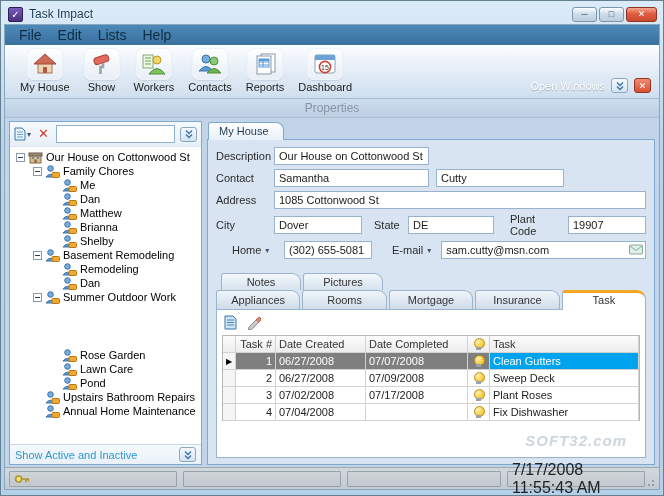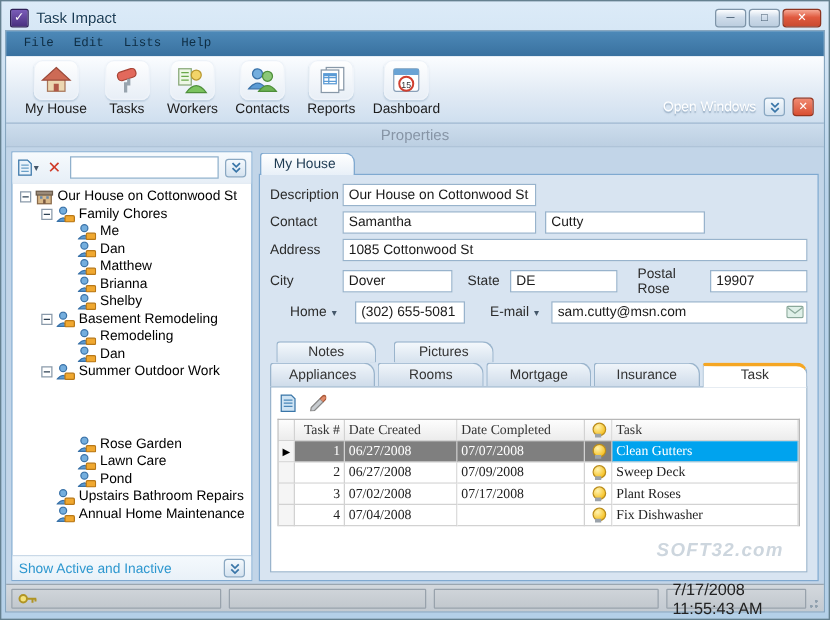--- a/index.html
+++ b/index.html
@@ -19,21 +19,21 @@
             background:linear-gradient(#fdfeff,#cfdcea 45%,#bccedf); color:#41586c;
             font-size:9px; line-height:13px; text-align:center; cursor:default; }
   .winbtn.close { width:31px; background:linear-gradient(#f5a793,#e05a3f 45%,#c94a30);
                   border-color:#8e3420; color:#fff; font-weight:bold; }
 
   .inner { position:absolute; top:23px; left:3px; right:3px; bottom:5px;
            display:flex; flex-direction:column; border:1px solid #87a6bf; background:#c2d5e8; }
 
   
   .menubar { height:20px; background:linear-gradient(#4d89b8,#39719f); display:flex; align-items:center; padding:0 6px; }
-  .menu-item { padding:2px 8px; color:#0e2d44; font-size:10px;font-family:Liberation Mono, monospace; }
+  .menu-item { padding:2px 8px; color:#0e2d44; font-size:14px; }
 
   
   .toolbar { height:54px; background:linear-gradient(#fbfdff,#e2ebf5 55%,#cfdfef);
              border-bottom:1px solid #a3bbd2; display:flex; align-items:flex-start; padding:2px 6px 0 8px; position:relative; }
   .tbtn { display:flex; flex-direction:column; align-items:center; padding:1px 7px; }
   .tbtn .icn { width:36px; height:32px; border-radius:7px; background:linear-gradient(#ffffff,#e7eef6);
                box-shadow:inset 0 0 0 1px #eef3f9, 0 1px 1px rgba(120,150,180,.25);
                display:flex; align-items:center; justify-content:center; }
   .tbtn .lbl { margin-top:1px; color:#1c1c1c; font-size:11px; }
   .openwin { position:absolute; right:8px; bottom:5px; display:flex; align-items:center; gap:6px; }
@@ -89,37 +89,37 @@
   .lbl-state { width:34px; margin-left:12px; flex:none; }
   .lbl-postal { margin-left:auto; flex:none; padding-right:8px; }
   .w85 { width:86px; } .w78 { width:78px; }
   .dd-label { display:flex; align-items:center; gap:4px; color:#2b2b2b; }
   .dd1 { width:42px; margin-left:16px; }
   .email-wrap { flex:1; position:relative; display:flex;justify-content:flex-end; }
   .email-wrap input { width:100%; padding-right:20px; }
   .email-icon { position:absolute; right:3px; top:3px; }
 
   
-  .tabs-upper { display:flex; gap:14px; margin:10px 0 0 5px; }
+  .tabs-upper { display:flex; gap:2px; margin:10px 0 0 5px; }
   .tab-u { width:80px; height:17px; text-align:center; line-height:16px; color:#333;
            background:linear-gradient(#f4f8fc,#d6e2ee); border:1px solid #9ab4cc; border-bottom:none;
            border-radius:3px 9px 0 0; font-size:11px; }
   .tabs-lower { display:flex; gap:2px; margin-left:0px; position:relative; z-index:2; }
   .tab-l { width:86px; height:19px; text-align:center; line-height:18px; color:#333;
            background:linear-gradient(#f0f5fa,#cfdcea); border:1px solid #9ab4cc; border-bottom:none;
            border-radius:3px 9px 0 0; font-size:11px; }
   .tab-l.active { background:#fff; border-top:3px solid #f5a623; line-height:15px; margin-bottom:-1px; height:20px; }
 
   .task-panel { flex:1; border:1px solid #9ab4cc; background:#fff; padding:3px 5px; min-height:0;
                 display:flex; flex-direction:column; position:relative; }
   .mini-toolbar { height:21px; display:flex; align-items:center; gap:9px; padding-left:2px; }
 
   
   .grid { border:1px solid #b7b7b7; border-bottom:none; margin-top:1px; }
-  .t-row, .t-header { display:flex; height:17px;font-family:Liberation Serif, serif; }
+  .t-row, .t-header { display:flex; height:17px; }
   .th, .td { border-right:1px solid #d2d2d2; border-bottom:1px solid #d2d2d2; padding:1px 3px;
              font-size:11px; color:#222; display:flex; align-items:center; overflow:hidden; white-space:nowrap; }
   .t-header .th { background:linear-gradient(#fdfdfd,#ececec); color:#333; }
   .marker-col { width:13px; flex:none; justify-content:center; padding:0; background:#f5f5f5; }
   .num-col { width:40px; flex:none; justify-content:flex-end; }
   .created-col { width:90px; flex:none; }
   .completed-col { width:102px; flex:none; }
   .bulb-col { width:22px; flex:none; justify-content:center; }
   .task-col { flex:1; }
   .t-row .td { background:#fff; }
@@ -136,21 +136,21 @@
 
   .watermark { position:absolute; right:18px; bottom:8px; font-size:15px; font-weight:bold; font-style:italic;
                color:#cdd6de; letter-spacing:1px; text-shadow:1px 1px 0 #fff; }
 
   
   .statusbar { height:22px; background:linear-gradient(#d3d8dd,#c3cad1); border-top:1px solid #9aa6b0;
                display:flex; align-items:center; gap:6px; padding:2px 14px 2px 4px; position:relative; }
   .sp { height:16px; border:1px solid #98a2ac; background:linear-gradient(#cfd4d9,#c2c8ce); border-radius:1px;
         display:flex; align-items:center; padding:0 4px; }
   .sp1 { width:168px; } .sp2 { width:158px; } .sp3 { flex:1; }
-  .sp4 { width:112px; justify-content:center; color:#222; font-size:13px; }
+  .sp4 { width:138px; justify-content:center; color:#222; font-size:16px; }
   .grip { position:absolute; right:2px; bottom:2px; width:10px; height:10px;
           background:radial-gradient(circle at 2px 8px,#8fa0ae 1px,transparent 1.4px),
                      radial-gradient(circle at 6px 8px,#8fa0ae 1px,transparent 1.4px),
                      radial-gradient(circle at 6px 4px,#8fa0ae 1px,transparent 1.4px); }
 </style>
 </head>
 <body>
 
 <div class="frame">
 
@@ -190,21 +190,21 @@
       </div>
       <div class="tbtn">
         <span class="icn">
           <svg width="26" height="24" viewBox="0 0 26 24">
               <g transform="rotate(-18 13 8)">
                 <rect x="5" y="4" width="15" height="7" rx="3" fill="#e2695c" stroke="#a84435"></rect>
               </g>
               <path d="M14 11 L14 15 L11.5 15 L11.5 22" stroke="#98a4ae" stroke-width="2.6" fill="none"></path>
             </svg>
         </span>
-        <span class="lbl">Tasks</span>
+        <span class="lbl">Show</span>
       </div>
       <div class="tbtn">
         <span class="icn">
           <svg width="26" height="24" viewBox="0 0 26 24">
               <rect x="2" y="3" width="10" height="13" fill="#eef7e6" stroke="#88a878"></rect>
               <path d="M4 6 H10 M4 9 H10 M4 12 H10" stroke="#6aa84a" stroke-width="1"></path>
               <circle cx="16" cy="8" r="4" fill="#f2d468" stroke="#b89830"></circle>
               <path d="M8 22 Q16 11 24 22 Z" fill="#7cc35e" stroke="#4e8f3a"></path>
             </svg>
         </span>
@@ -518,21 +518,21 @@
           </div>
           <div class="f-row">
             <span class="f-label">Address</span>
             <input class="fld grow" value="1085 Cottonwood St" style="">
           </div>
           <div class="f-row">
             <span class="f-label">City</span>
             <input class="fld w100" value="Dover" style="">
             <span class="f-label lbl-state">State</span>
             <input class="fld w85" value="DE" style="">
-            <span class="f-label lbl-postal">Postal Rose</span>
+            <span class="f-label lbl-postal">Plant Code</span>
             <input class="fld w78" value="19907" style="">
           </div>
           <div class="f-row">
             <span class="dd-label dd1">
               <span>Home</span>
               <span class="caret">▾</span>
             </span>
             <input class="fld w100" style="margin-left: 10px;" value="(302) 655-5081">
             <span class="dd-label" style="margin-left:20px">
               <span>E-mail</span>

